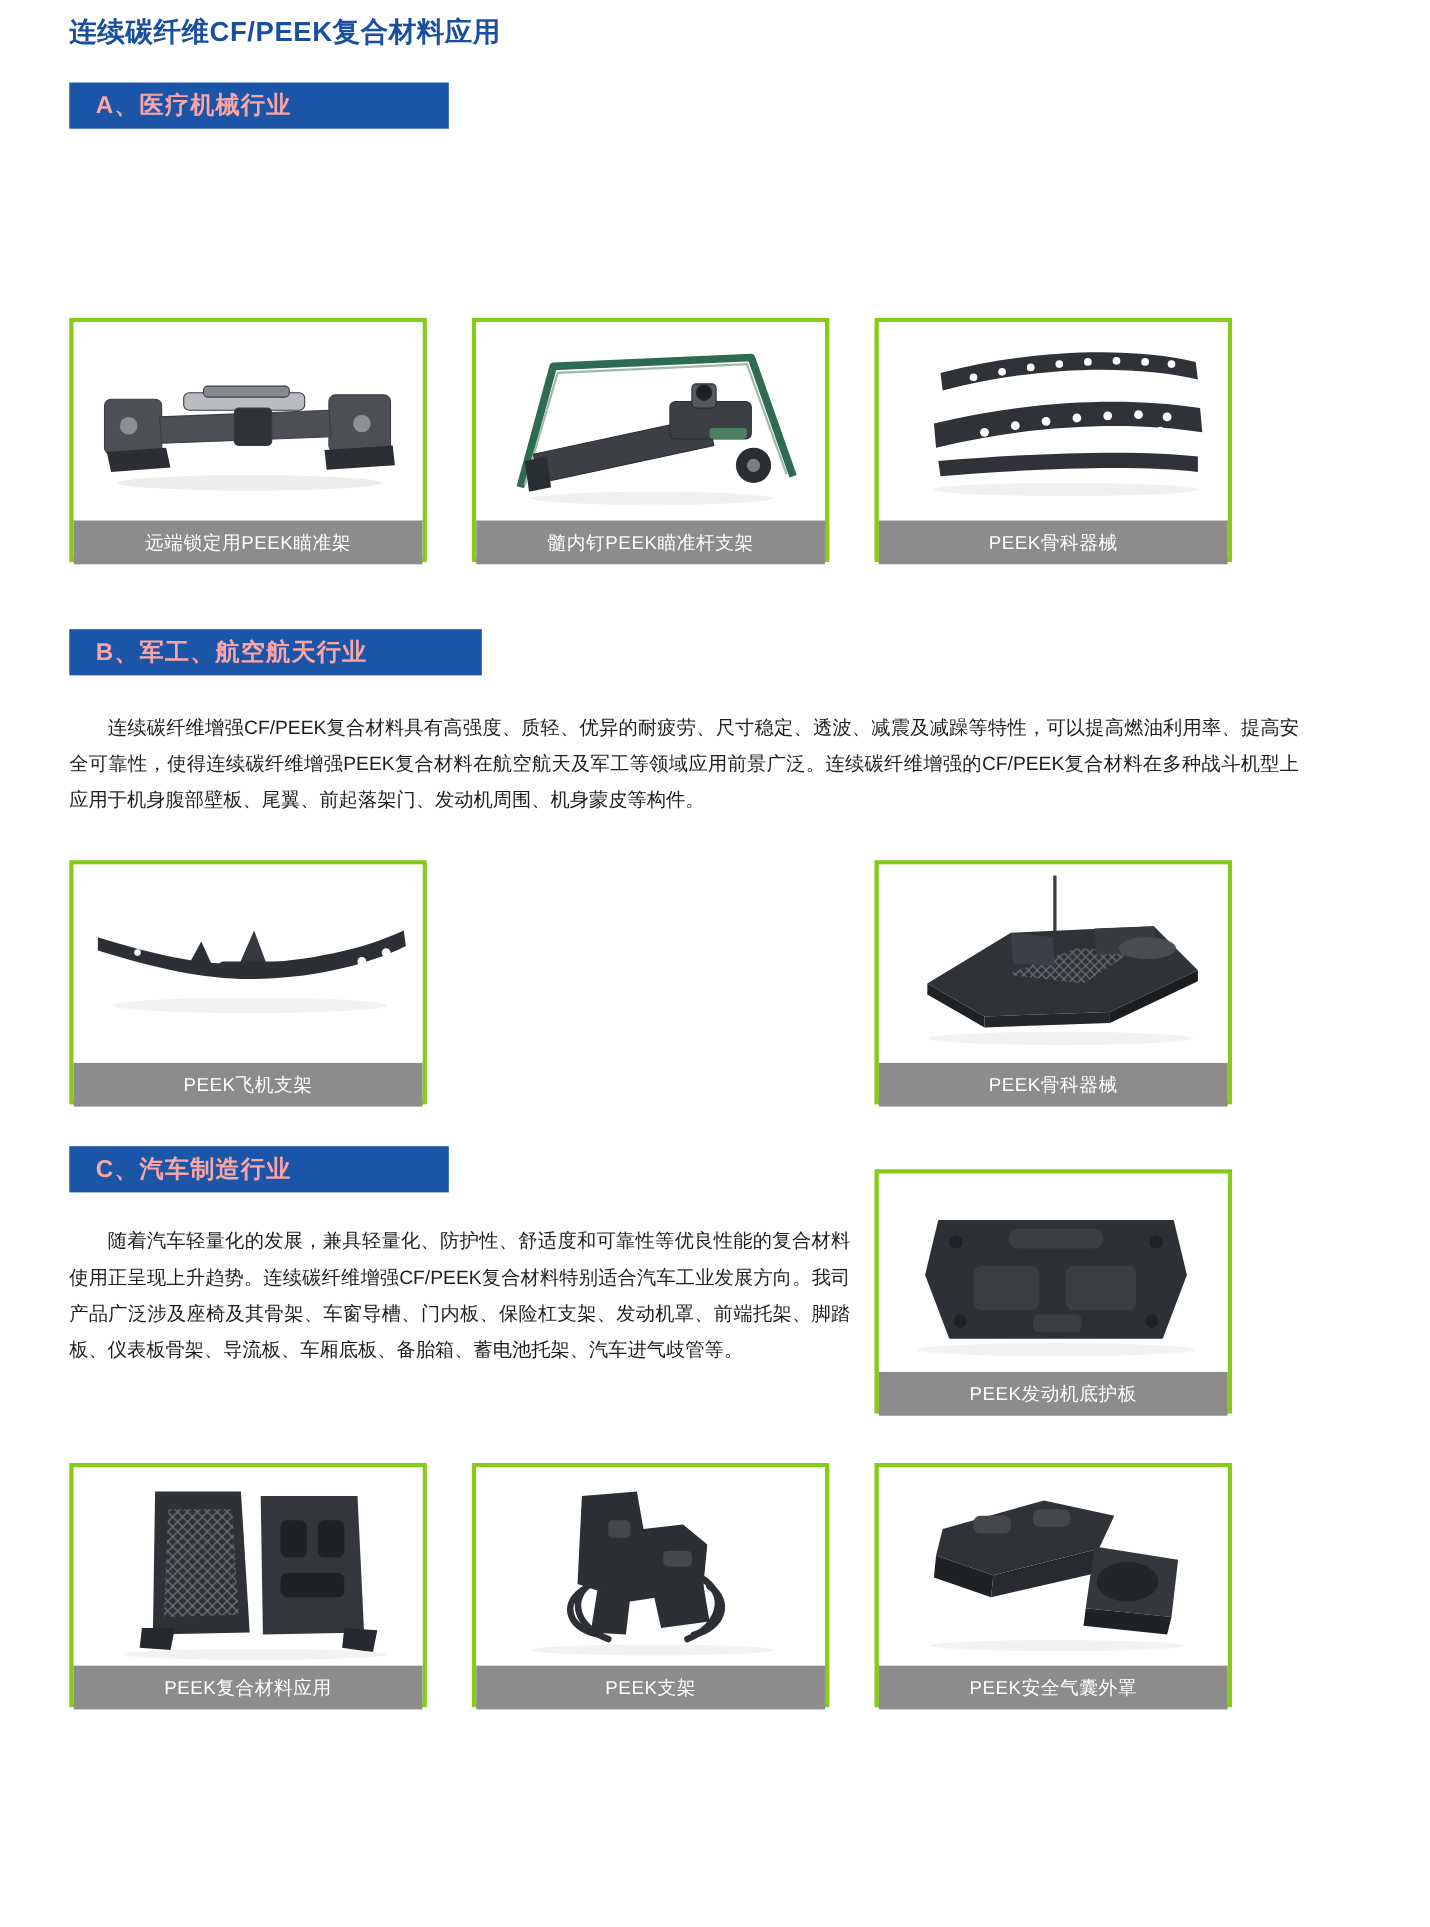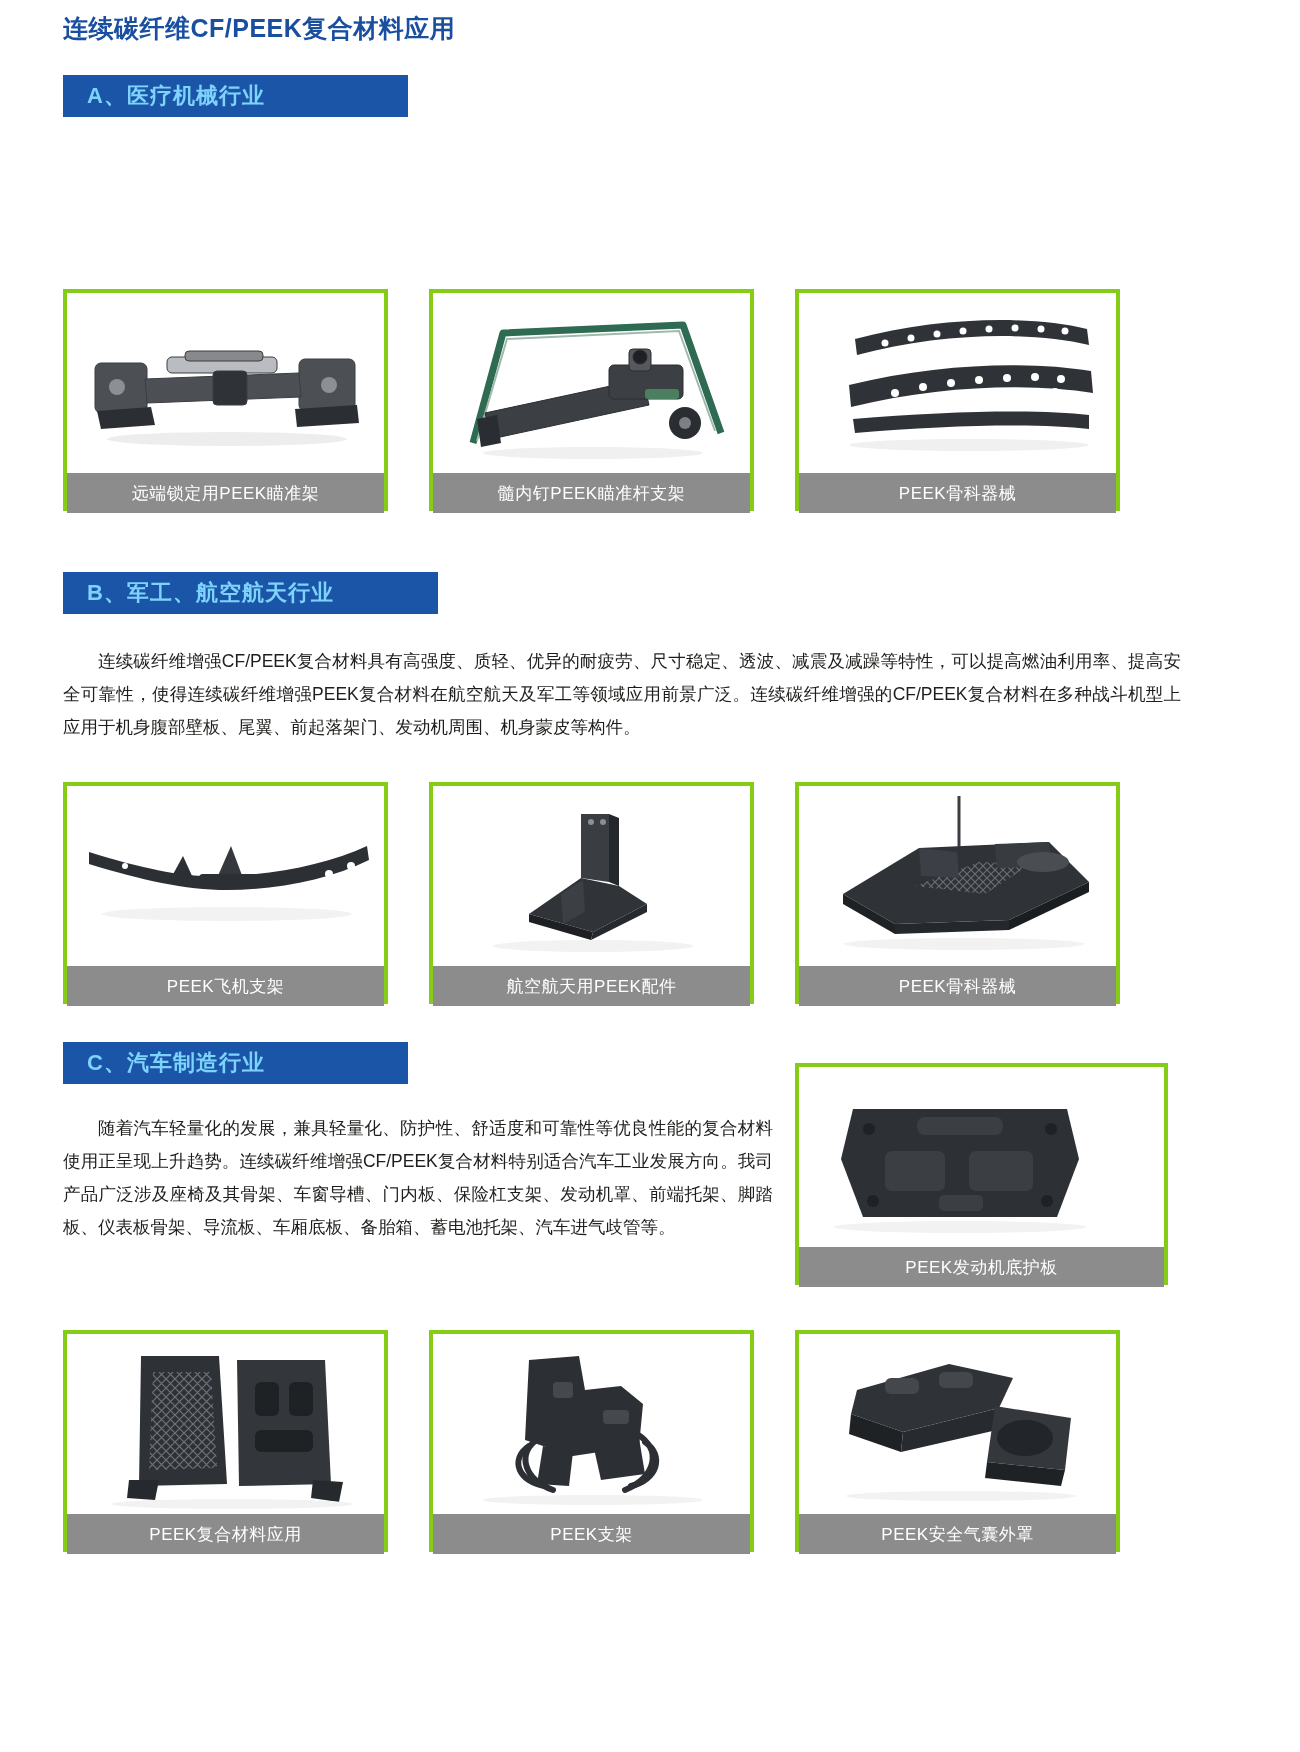--- a/index.html
+++ b/index.html
@@ -30,21 +30,21 @@
     font-weight: bold;
     color: #1a4fa0;
     letter-spacing: 0.5px;
   }
   .section-head {
     position: absolute;
     left: 63px;
     height: 42px;
     width: 345px;
     background: #1b55a8;
-    color: #7dd3fc;
+    color: #fca5a5;
     font-size: 22px;
     font-weight: bold;
     display: flex;
     align-items: center;
     padding-left: 24px;
     box-sizing: border-box;
     letter-spacing: 1px;
   }
   .para {
     position: absolute;
@@ -193,39 +193,20 @@
           <circle cx="262" cy="88" r="4"></circle>
             <circle cx="284" cy="80" r="4"></circle>
           <circle cx="58" cy="80" r="3"></circle>
         </g>
         <ellipse cx="160" cy="128" rx="125" ry="7" fill="#f2f2f2"></ellipse>
       </svg>
     </div>
     <div class="cap">PEEK飞机支架</div>
   </div>
 
-  <div class="fig" style="left:429px; top:782px; width:325px; height:222px;">
-    <div class="imgbox" style="height:180px;">
-      <svg width="323" height="180" viewBox="0 0 323 180">
-        <rect width="323" height="180" fill="#ffffff"></rect>
-        <g>
-          <path d="M148 28 L176 28 L176 96 L148 92 Z" fill="#3a3d42"></path>
-          <path d="M176 28 L186 32 L186 100 L176 96 Z" fill="#24272b"></path>
-          <path d="M96 128 L148 92 L186 100 L214 118 L160 146 Z" fill="#303338"></path>
-          <path d="M96 128 L160 146 L158 154 L96 136 Z" fill="#1e2023"></path>
-          <path d="M160 146 L214 118 L214 126 L158 154 Z" fill="#26292d"></path>
-          <path d="M128 108 L150 94 L152 126 L130 138 Z" fill="#43474c" opacity="0.65"></path>
-        </g>
-        <circle cx="170" cy="36" r="3" fill="#8b8f93"></circle>
-        <circle cx="158" cy="36" r="3" fill="#8b8f93"></circle>
-        <ellipse cx="160" cy="160" rx="100" ry="6" fill="#f2f2f2"></ellipse>
-      </svg>
-    </div>
-    <div class="cap">航空航天用PEEK配件</div>
-  </div>
 
   <div class="fig" style="left:795px; top:782px; width:325px; height:222px;">
     <div class="imgbox" style="height:180px;">
       <svg width="323" height="180" viewBox="0 0 323 180">
         <rect width="323" height="180" fill="#ffffff"></rect>
         <defs>
           <pattern id="mesh" width="8" height="8" patternUnits="userSpaceOnUse">
             <path d="M0 0 L8 8 M8 0 L0 8" stroke="#6b6f74" stroke-width="1.1" fill="none"></path>
           </pattern>
         </defs>
@@ -243,21 +224,21 @@
         <ellipse cx="165" cy="158" rx="120" ry="6" fill="#f2f2f2"></ellipse>
       </svg>
     </div>
     <div class="cap">PEEK骨科器械</div>
   </div>
 
   <div class="section-head" style="top:1042px; width:345px;">C、汽车制造行业</div>
 
   <div class="para" style="left:63px; top:1112px; width:710px;">随着汽车轻量化的发展，兼具轻量化、防护性、舒适度和可靠性等优良性能的复合材料使用正呈现上升趋势。连续碳纤维增强CF/PEEK复合材料特别适合汽车工业发展方向。我司产品广泛涉及座椅及其骨架、车窗导槽、门内板、保险杠支架、发动机罩、前端托架、脚踏板、仪表板骨架、导流板、车厢底板、备胎箱、蓄电池托架、汽车进气歧管等。</div>
 
-  <div class="fig" style="left:795px; top:1063px; width:373px; height:222px;">
+  <div class="fig" style="left:795px; top:1063px; width:325px; height:222px;">
     <div class="imgbox" style="height:180px;">
       <svg width="323" height="180" viewBox="0 0 323 180">
         <rect width="323" height="180" fill="#ffffff"></rect>
         <g fill="#2d3135">
           <path d="M54 42 L268 42 L280 92 L258 150 L64 150 L42 92 Z"></path>
         </g>
         <g fill="#3b3f44">
           <rect x="118" y="50" width="86" height="18" rx="8"></rect>
           <rect x="86" y="84" width="60" height="40" rx="7"></rect>
           <rect x="170" y="84" width="64" height="40" rx="7"></rect>

